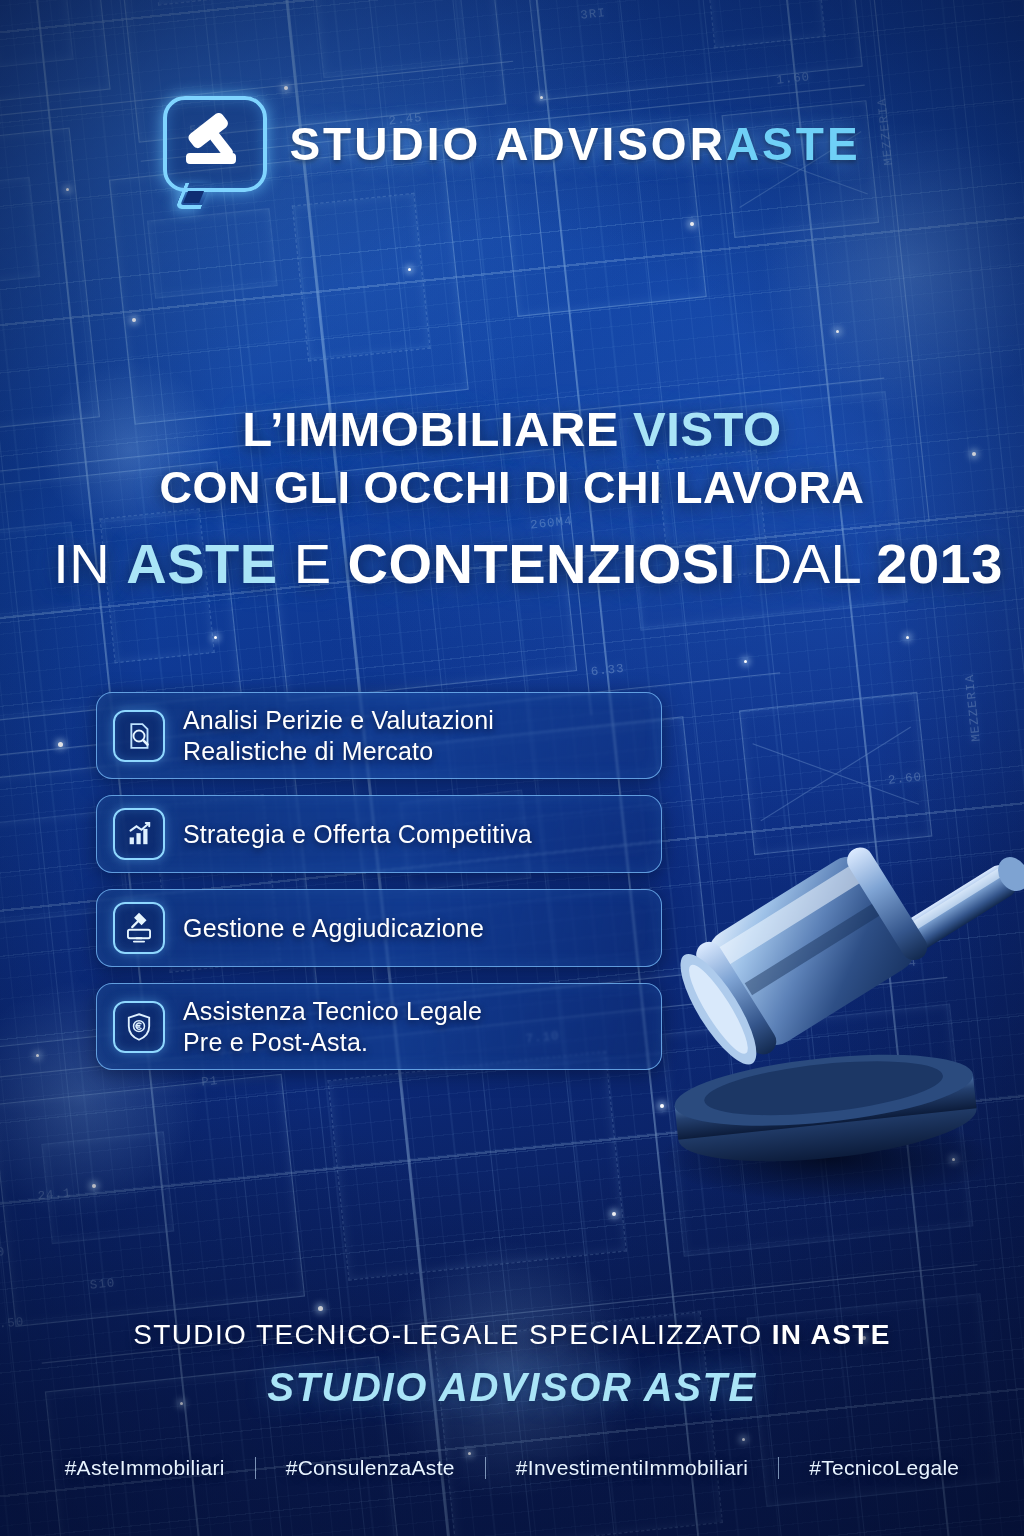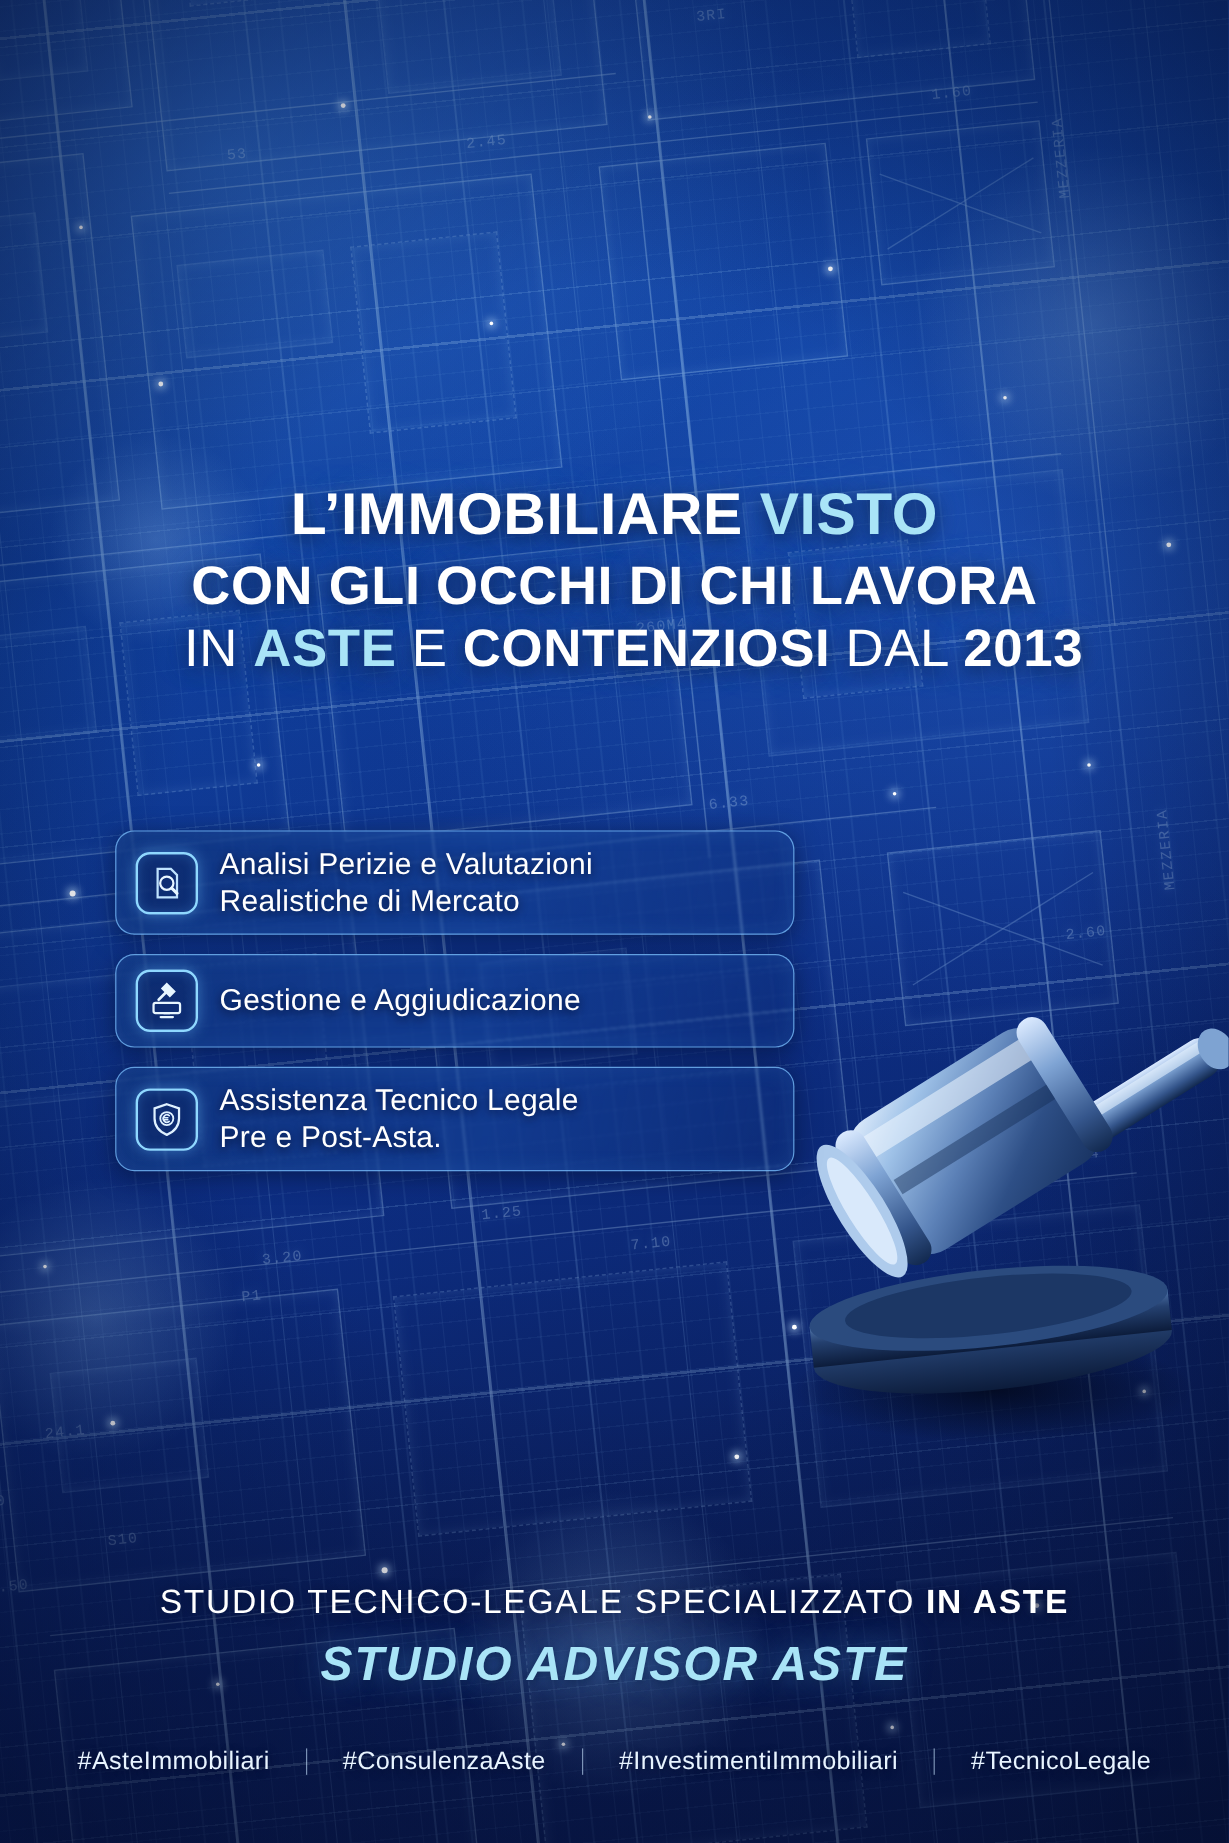--- a/index.html
+++ b/index.html
@@ -132,21 +132,21 @@
 
   
   .headline {
     position:absolute; top:404px; left:0; width:100%;
     text-align:center; z-index:8;
     text-shadow:0 3px 16px rgba(4,16,50,0.85), 0 0 28px rgba(80,150,240,0.45);
   }
   .hl1 { font-size:49px; font-weight:700; letter-spacing:0.5px; color:#ffffff; line-height:1.06; }
   .hl1 .cy { color:#a9e4f7; }
   .hl2 { font-size:45px; font-weight:600; color:#ffffff; letter-spacing:0.5px; margin-top:8px; line-height:1.08; }
-  .hl3 { font-size:44px; font-weight:400; color:#ffffff; letter-spacing:0.5px; margin-top:4px; line-height:1.1;padding-left:32px; }
+  .hl3 { font-size:56px; font-weight:400; color:#ffffff; letter-spacing:0.5px; margin-top:20px; line-height:1.1;padding-left:32px; }
   .hl3 b { font-weight:700; color:#ffffff; }
   .hl3 .cy { color:#a9e4f7; font-weight:700; }
 
   
   .features {
     position:absolute; top:692px; left:96px; width:566px;
     z-index:9;
     display:flex; flex-direction:column; gap:16px;
   }
   .feat {
@@ -315,20 +315,38 @@
     <div class="sp" style="left:972px;  top:452px;  width:4px; height:4px;"></div>
     <div class="sp" style="left:836px;  top:330px;  width:3px; height:3px;"></div>
     <div class="sp" style="left:690px;  top:222px;  width:4px; height:4px;"></div>
     <div class="sp" style="left:540px;  top:96px;   width:3px; height:3px;"></div>
     <div class="sp" style="left:408px;  top:268px;  width:3px; height:3px;"></div>
     <div class="sp" style="left:284px;  top:86px;   width:4px; height:4px;"></div>
     <div class="sp" style="left:744px;  top:660px;  width:3px; height:3px;"></div>
     <div class="sp" style="left:660px;  top:1104px; width:4px; height:4px;"></div>
   </div>
 
+  <div class="header">
+    <div class="logo-mark">
+      <div class="logo-bubble"></div>
+      <div class="logo-tail"></div>
+      <svg class="logo-glyph" viewBox="0 0 104 96">
+        <g fill="#ffffff" stroke="#ffffff" stroke-width="2" stroke-linejoin="round">
+          <rect x="24" y="58" width="48" height="9" rx="3"></rect>
+          <g transform="rotate(-38 52 40)">
+            <rect x="30" y="24" width="40" height="15" rx="4"></rect>
+            <rect x="47" y="38" width="9" height="26" rx="3"></rect>
+          </g>
+        </g>
+      </svg>
+    </div>
+    <div class="brand">
+      <span>STUDIO ADVISOR</span><span class="accent">ASTE</span>
+    </div>
+  </div>
 
   <div class="headline">
     <div class="hl1">
       <span>L’IMMOBILIARE </span><span class="cy">VISTO</span>
     </div>
     <div class="hl2">CON GLI OCCHI DI CHI LAVORA</div>
     <div class="hl3">
       <span>IN </span><span class="cy">ASTE</span><span> E </span><b>CONTENZIOSI</b><span> DAL </span><b>2013</b>
     </div>
   </div>
@@ -394,20 +412,34 @@
           <circle cx="20" cy="20" r="6.5" stroke="#e7f6ff"></circle>
           <line x1="24.8" y1="24.8" x2="30" y2="30" stroke="#e7f6ff" stroke-width="3"></line>
         </svg>
       </span>
       <span class="tx">
         <span>Analisi Perizie e Valutazioni</span><br>
         <span>Realistiche di Mercato</span>
       </span>
     </div>
 
+    <div class="feat">
+      <span class="ic">
+        <svg viewBox="0 0 40 40" width="34" height="34" fill="none" stroke="#dff1ff" stroke-width="2.4" stroke-linecap="round">
+          <rect x="9" y="24" width="5" height="8" fill="#dff1ff" stroke="none"></rect>
+          <rect x="17" y="19" width="5" height="13" fill="#dff1ff" stroke="none"></rect>
+          <rect x="25" y="14" width="5" height="18" fill="#dff1ff" stroke="none"></rect>
+          <path d="M10 16l7-5 6 4 8-7"></path>
+          <path d="M28 7h4v4"></path>
+        </svg>
+      </span>
+      <span class="tx">
+        <span>Strategia e Offerta Competitiva</span>
+      </span>
+    </div>
 
     <div class="feat">
       <span class="ic">
         <svg viewBox="0 0 40 40" width="34" height="34" fill="none" stroke="#e7f6ff" stroke-width="2.2" stroke-linecap="round">
           <rect x="7" y="22" width="26" height="10" rx="2"></rect>
           <path d="M17 32h6M14 36h12"></path>
           <g stroke-width="2.6">
             <path d="M12 19l11-11"></path>
             <path d="M20 4l7 7-4 4-7-7z" fill="#e7f6ff" stroke="#e7f6ff"></path>
           </g>

